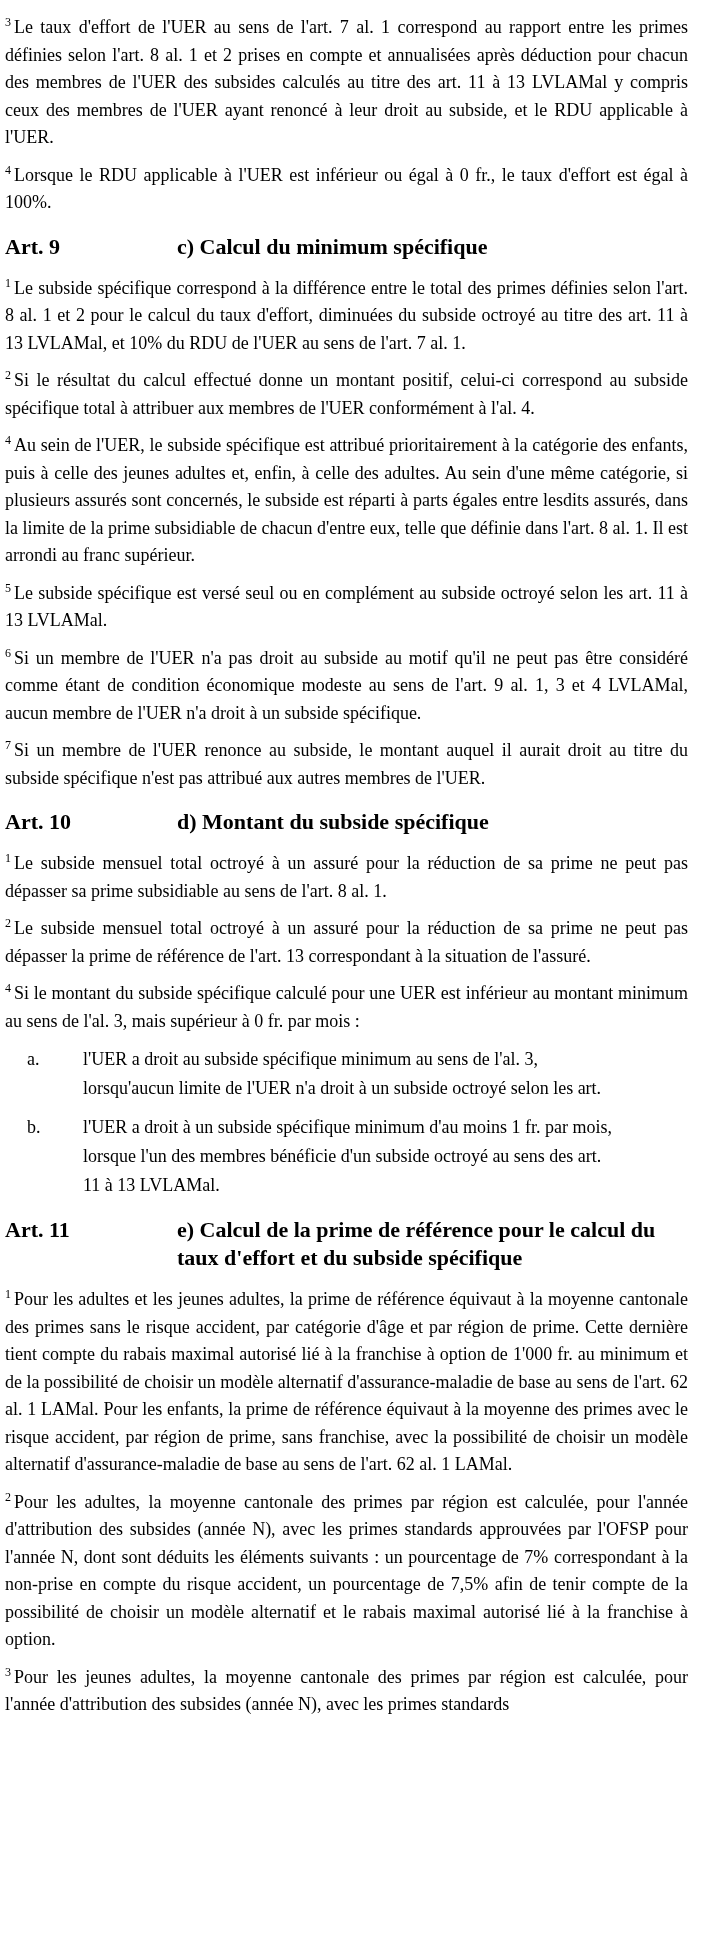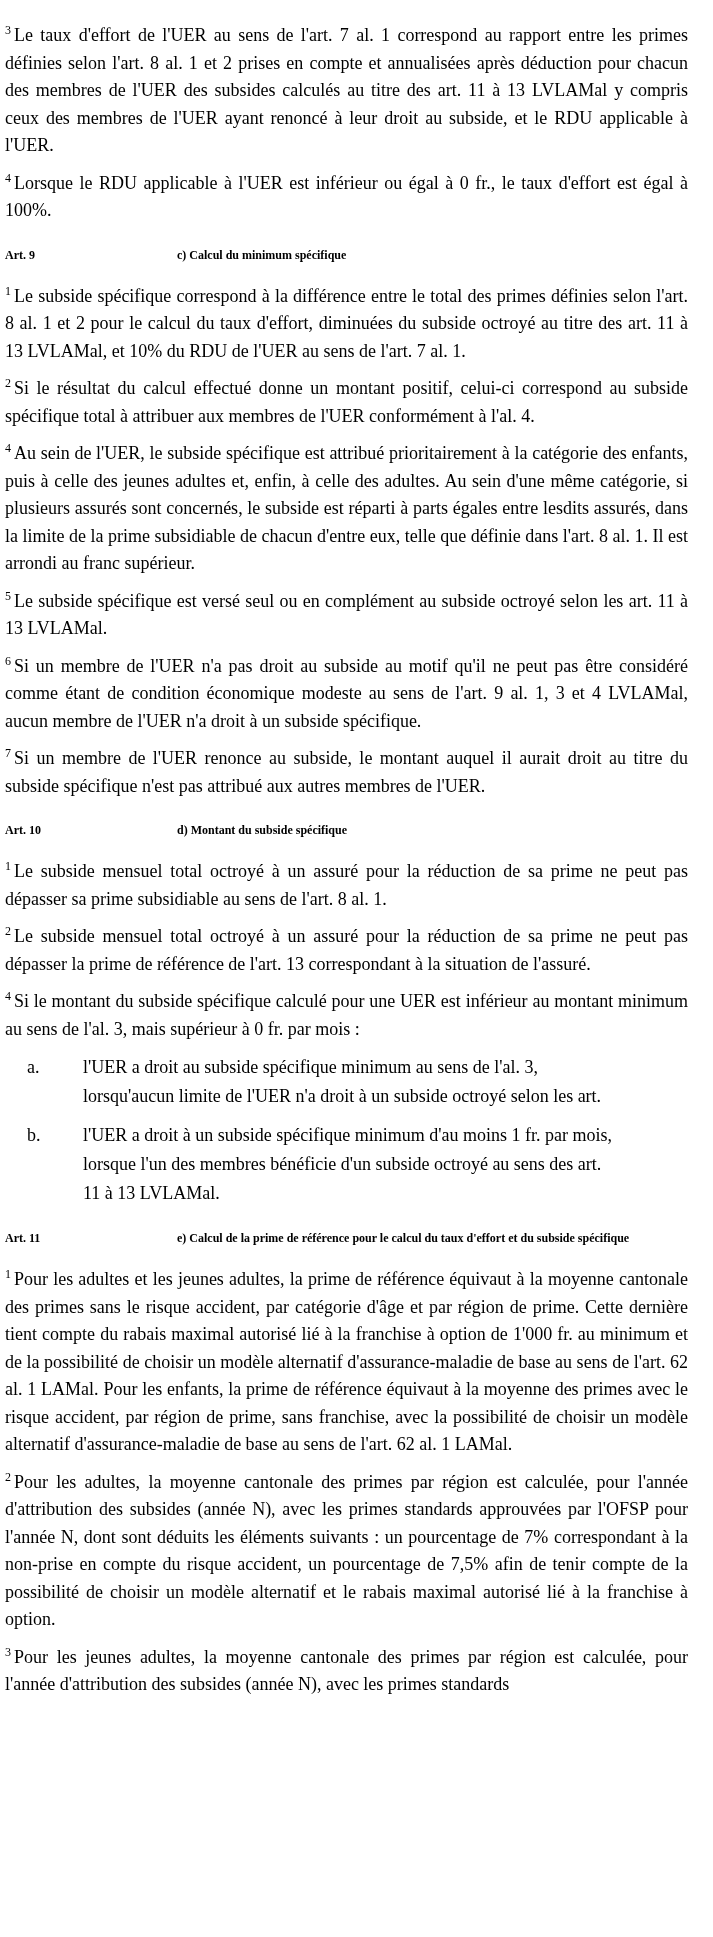--- a/index.html
+++ b/index.html
@@ -8,40 +8,40 @@
     background: #ffffff;
   }
   body {
     width: 713px;
     height: 1937px;
     overflow: hidden;
     color: #000000;
     font-family: "Liberation Serif", "DejaVu Serif", serif;
   }
   .page {
-    padding: 22px 25px 0 5px;
+    padding: 14px 25px 0 5px;
   }
   .para {
     margin: 0 0 10px 0;
     font-size: 18px;
     line-height: 27.5px;
     text-align: justify;
   }
   .pnum {
     font-size: 12px;
     line-height: 0;
     position: relative;
     top: -7px;
     margin-right: 3px;
   }
   .heading {
     display: flex;
     margin: 16px 0 14px 0;
     font-weight: bold;
-    font-size: 12px;
+    font-size: 22px;
     line-height: 28px;
   }
   .heading .hlabel {
     flex: 0 0 172px;
   }
   .heading .htitle {
     flex: 1 1 auto;
   }
   .item {
     display: flex;

